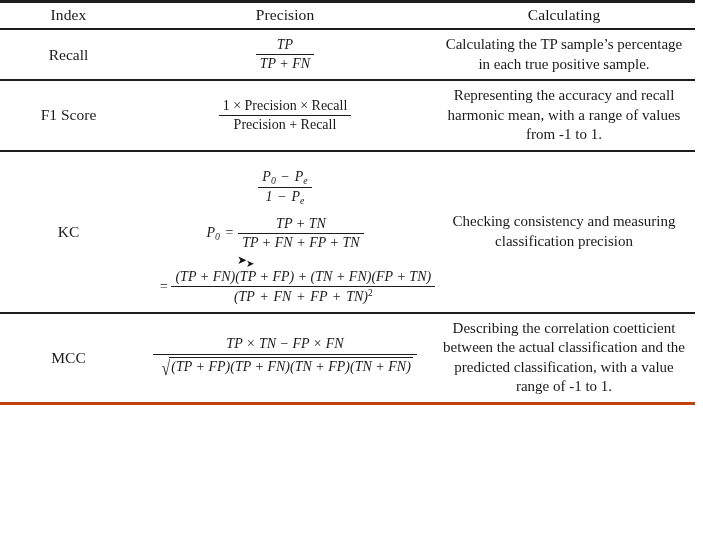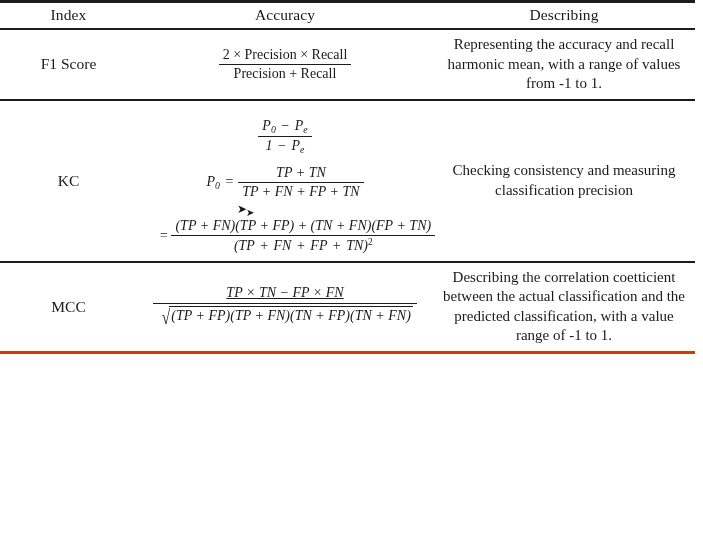--- a/index.html
+++ b/index.html
@@ -158,57 +158,68 @@
   }
   .eq-lead {
     display: inline-block;
     font-style: italic;
     vertical-align: middle;
     padding-right: 3px;
   }
   .mccfrac > .num {
     padding: 0 6px 2px 6px;
     border-bottom: 1.4px solid #1c1c1c;
-    text-decoration: underline;
   }
   .mccfrac > .den {
     padding-top: 2px;
   }
   .op { font-style: normal; padding: 0 2px; }
 </style>
 </head>
 <body>
 
 <div id="table-wrap">
   <table class="metrics">
     <colgroup>
       <col class="col-index">
       <col class="col-formula">
       <col class="col-desc">
     </colgroup>
 
     <thead>
       <tr class="header-row">
         <th class="idx">Index</th>
-        <th>Accuracy</th>
-        <th>Describing</th>
+        <th>Precision</th>
+        <th>Calculating</th>
       </tr>
     </thead>
 
     <tbody>
 
 
 
+      <tr>
+        <td class="index-cell">Recall</td>
+        <td class="formula-cell">
+          <span class="math">
+            <span class="frac">
+              <span class="num">TP</span>
+              <span class="den">TP + FN</span>
+            </span>
+          </span>
+        </td>
+        <td class="desc-cell">Calculating the TP sample’s percentage in each true positive sample.</td>
+      </tr>
 
       <tr>
         <td class="index-cell">F1 Score</td>
         <td class="formula-cell">
           <span class="math upright">
             <span class="frac">
-              <span class="num">2 × Precision × Recall</span>
+              <span class="num">1 × Precision × Recall</span>
               <span class="den">Precision + Recall</span>
             </span>
           </span>
         </td>
         <td class="desc-cell">Representing the accuracy and recall harmonic mean, with a range of values from -1 to 1.</td>
       </tr>
 
       <tr>
         <td class="index-cell">KC</td>
         <td class="formula-cell">

